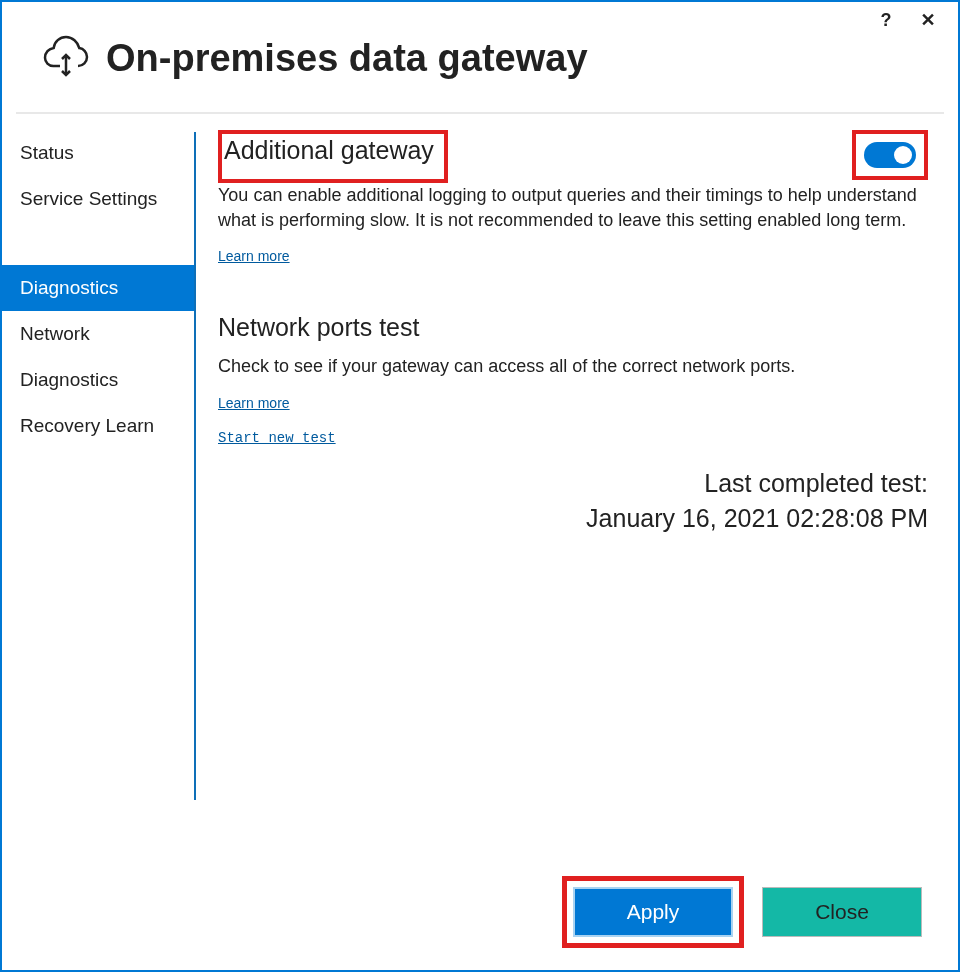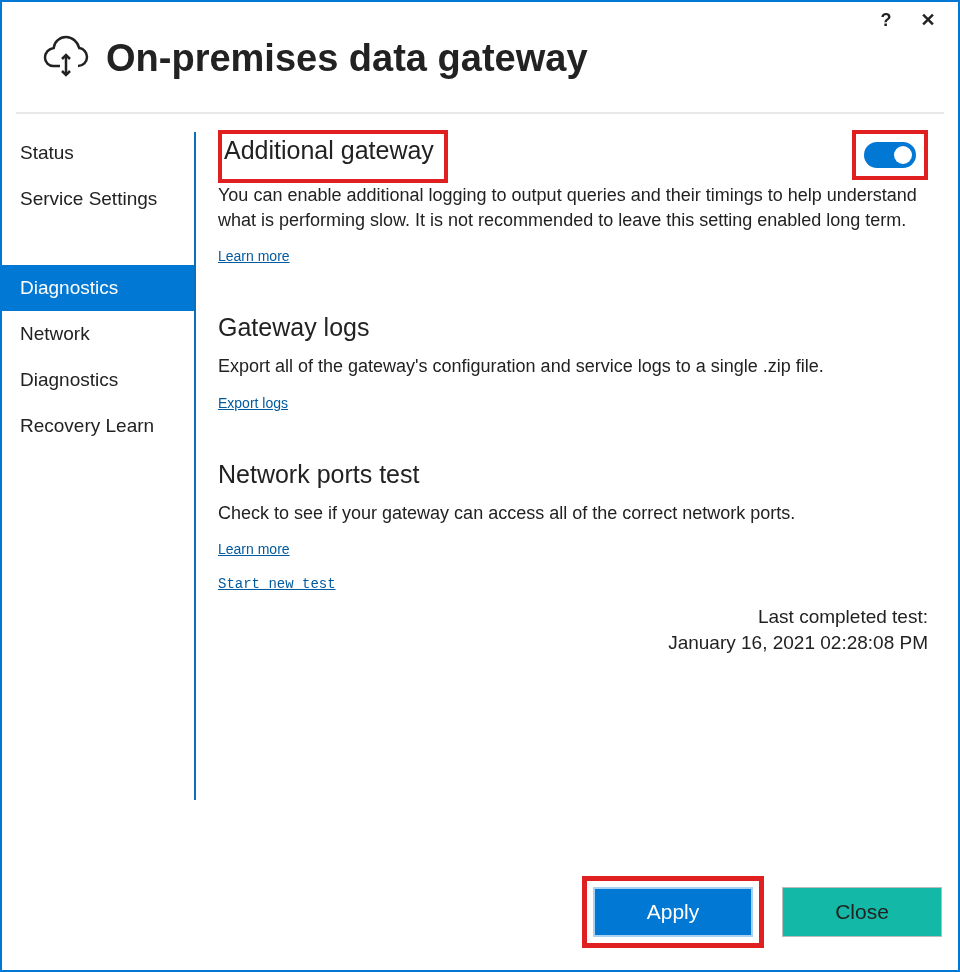--- a/index.html
+++ b/index.html
@@ -34,23 +34,23 @@
     width: 52px; height: 26px; background: #0078d4; border-radius: 13px; position: relative; cursor: pointer;
   }
   .toggle::after {
     content: ""; position: absolute; right: 4px; top: 4px; width: 18px; height: 18px; background: #fff; border-radius: 50%;
   }
   .highlight-box {
     border: 4px solid #e02020; padding: 2px 10px 2px 2px; display: inline-block;
   }
   .highlight-box.toggle-wrap { padding: 8px 8px; }
   .ports-links { display: flex; justify-content: space-between; margin-top: 18px; font-family: Liberation Mono, monospace; }
-  .last-test { text-align: right; font-size: 19px; margin-top: 12px; line-height: 1.4; }
+  .last-test { text-align: right; font-size: 25px; margin-top: 20px; line-height: 1.4; }
   .footer {
-    position: absolute; bottom: 22px; right: 16px; display: flex; gap: 18px; align-items: center;
+    position: absolute; bottom: 22px; right: 36px; display: flex; gap: 18px; align-items: center;
   }
   .btn {
     width: 160px; height: 50px; font-size: 21px; display: flex; align-items: center; justify-content: center; cursor: pointer; border: 1px solid #bbb;
   }
   .btn-primary { background: #0078d4; color: #fff; border: 2px solid #a9d3f2; }
   .btn-secondary { background: #14b8a6; color: #222; }
   .apply-wrap { border: 5px solid #e02020; padding: 6px; }
 </style>
 </head>
 <body>
@@ -97,25 +97,20 @@
             <h2>Additional gateway</h2>
           </span>
           <span class="highlight-box toggle-wrap">
             <div class="toggle"></div>
           </span>
         </div>
         <p>You can enable additional logging to output queries and their timings to help understand what is performing slow. It is not recommended to leave this setting enabled long term.</p>
         <span class="link">Learn more</span>
       </div>
 
-      <div class="section">
-        <h2>Gateway logs</h2>
-        <p>Export all of the gateway's configuration and service logs to a single .zip file.</p>
-        <span class="link">Export logs</span>
-      </div>
 
       <div class="section" style="margin-bottom:0;">
         <h2>Network ports test</h2>
         <p>Check to see if your gateway can access all of the correct network ports.</p>
         <span class="link">Learn more</span>
         <div class="ports-links">
           <span class="link">Start new test</span>
         </div>
         <div class="last-test">
           <div>Last completed test:</div>

